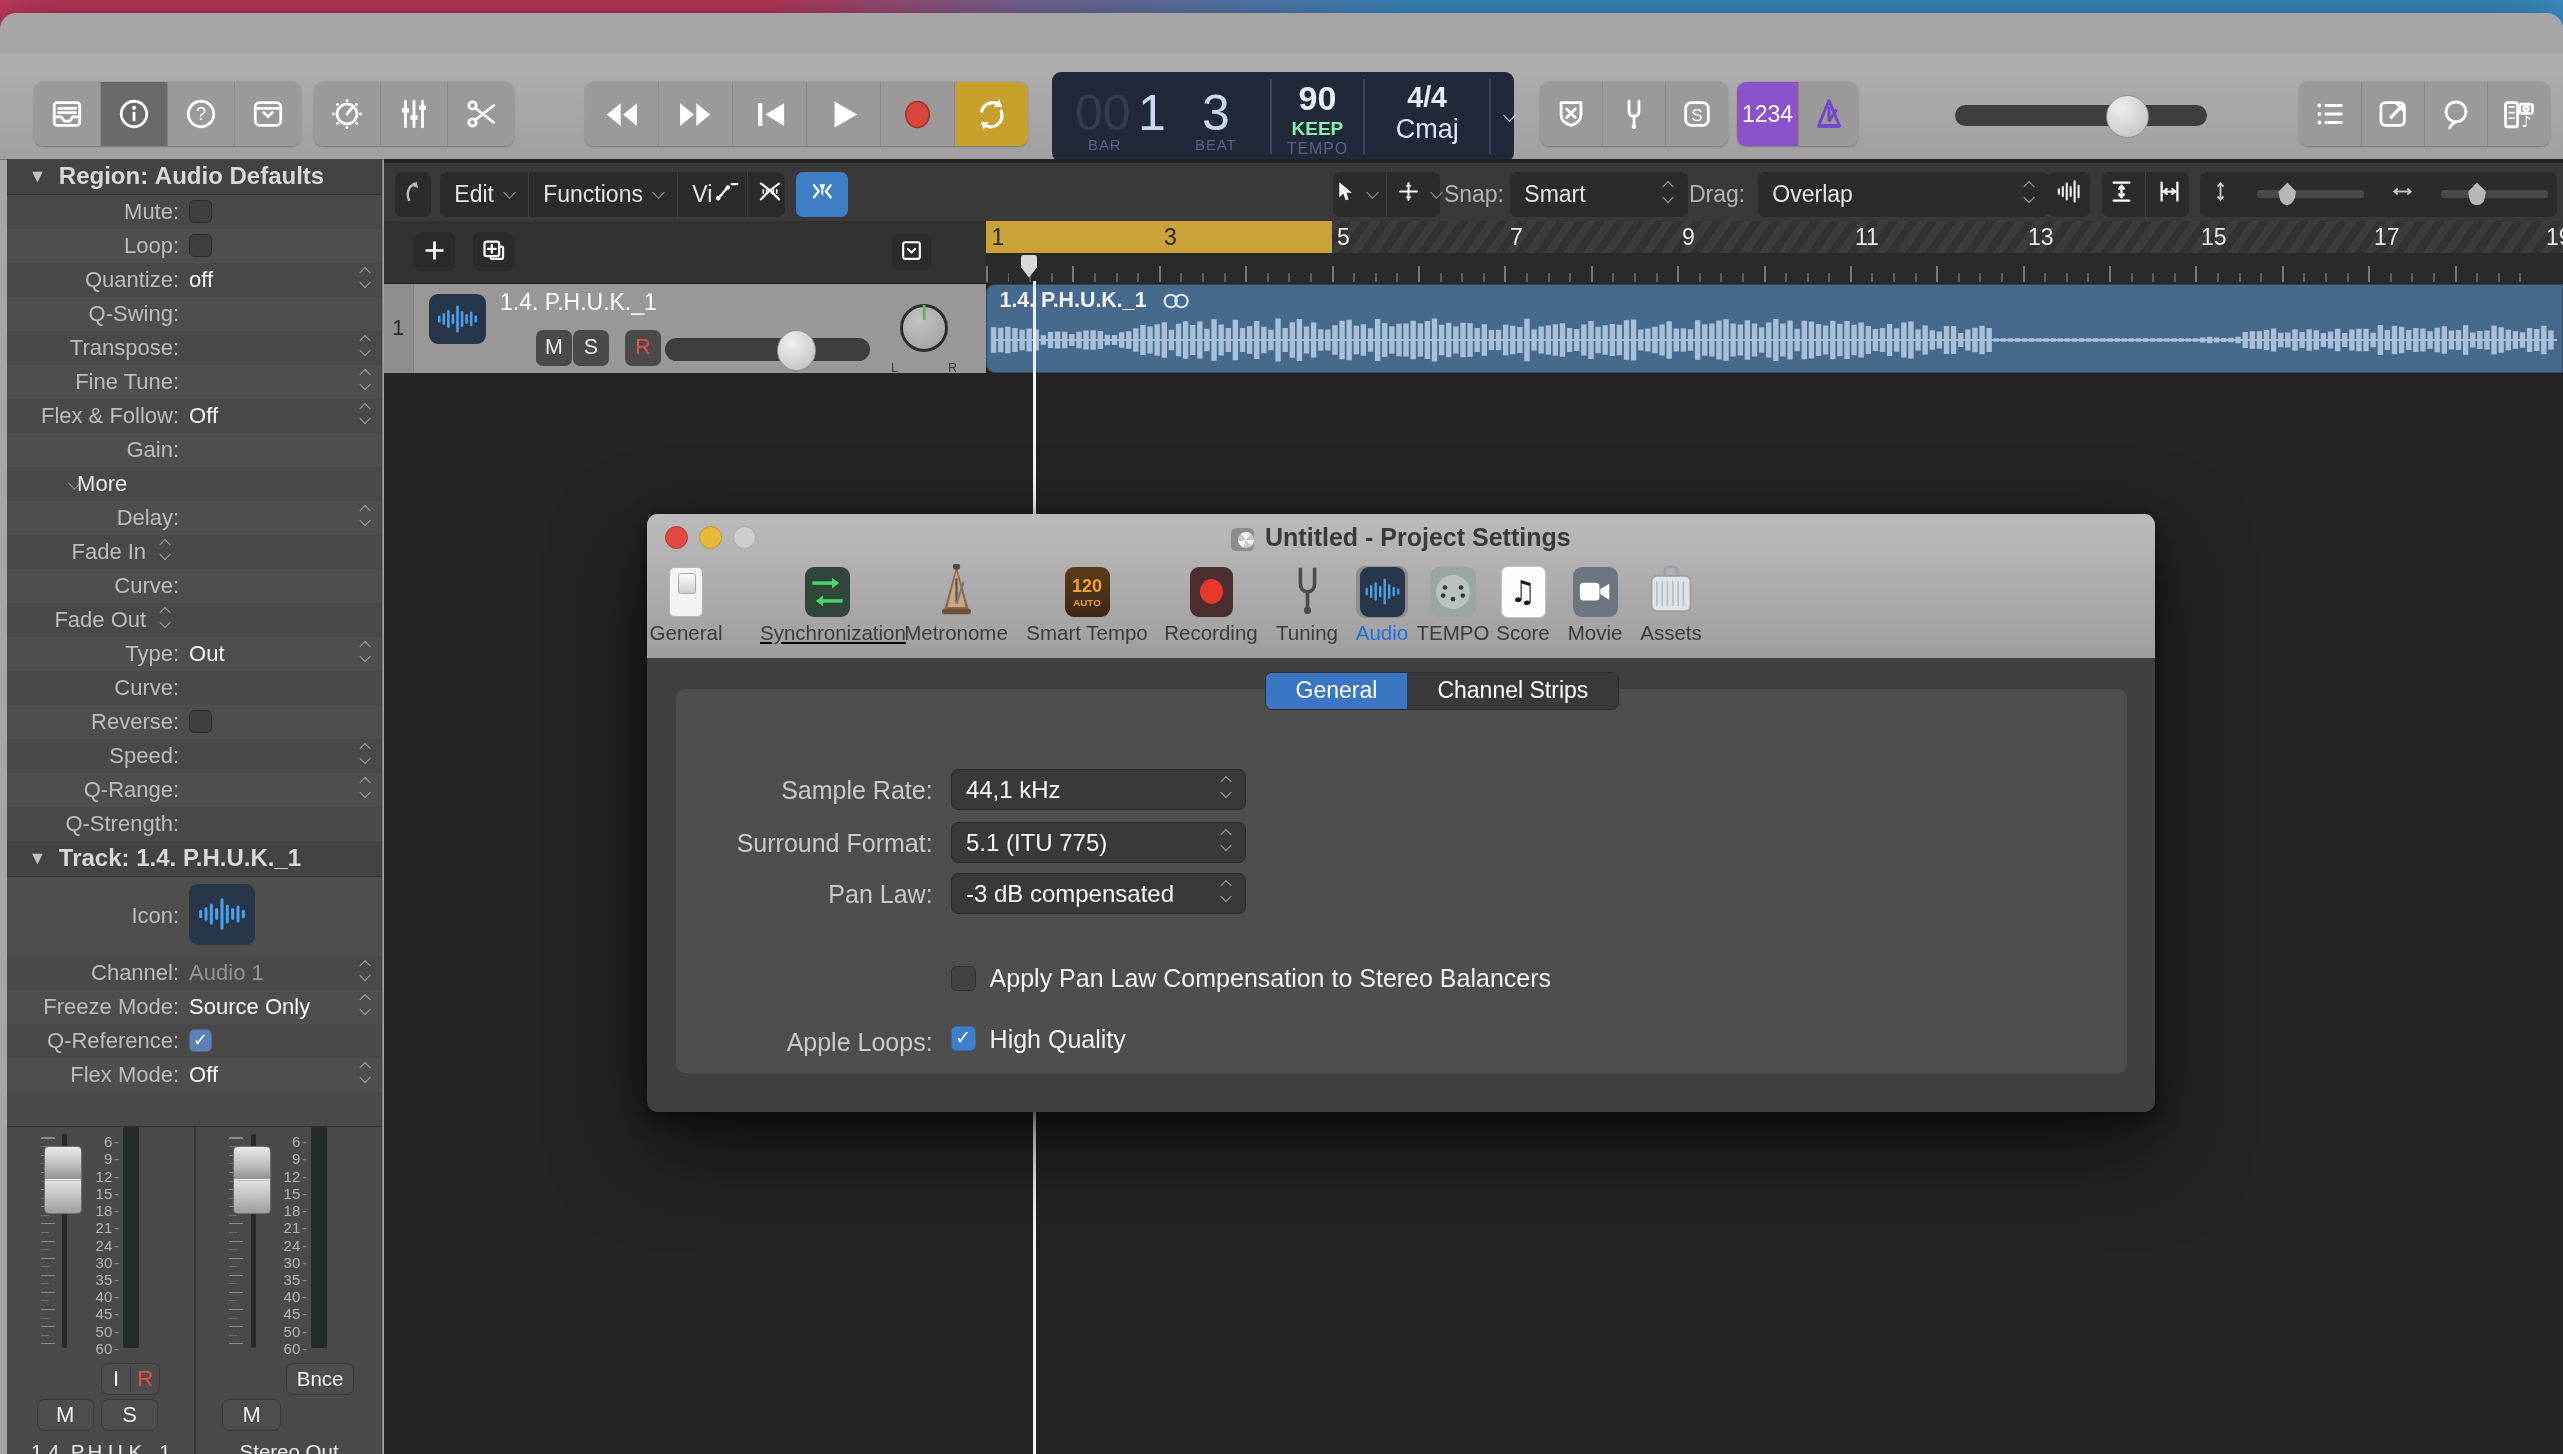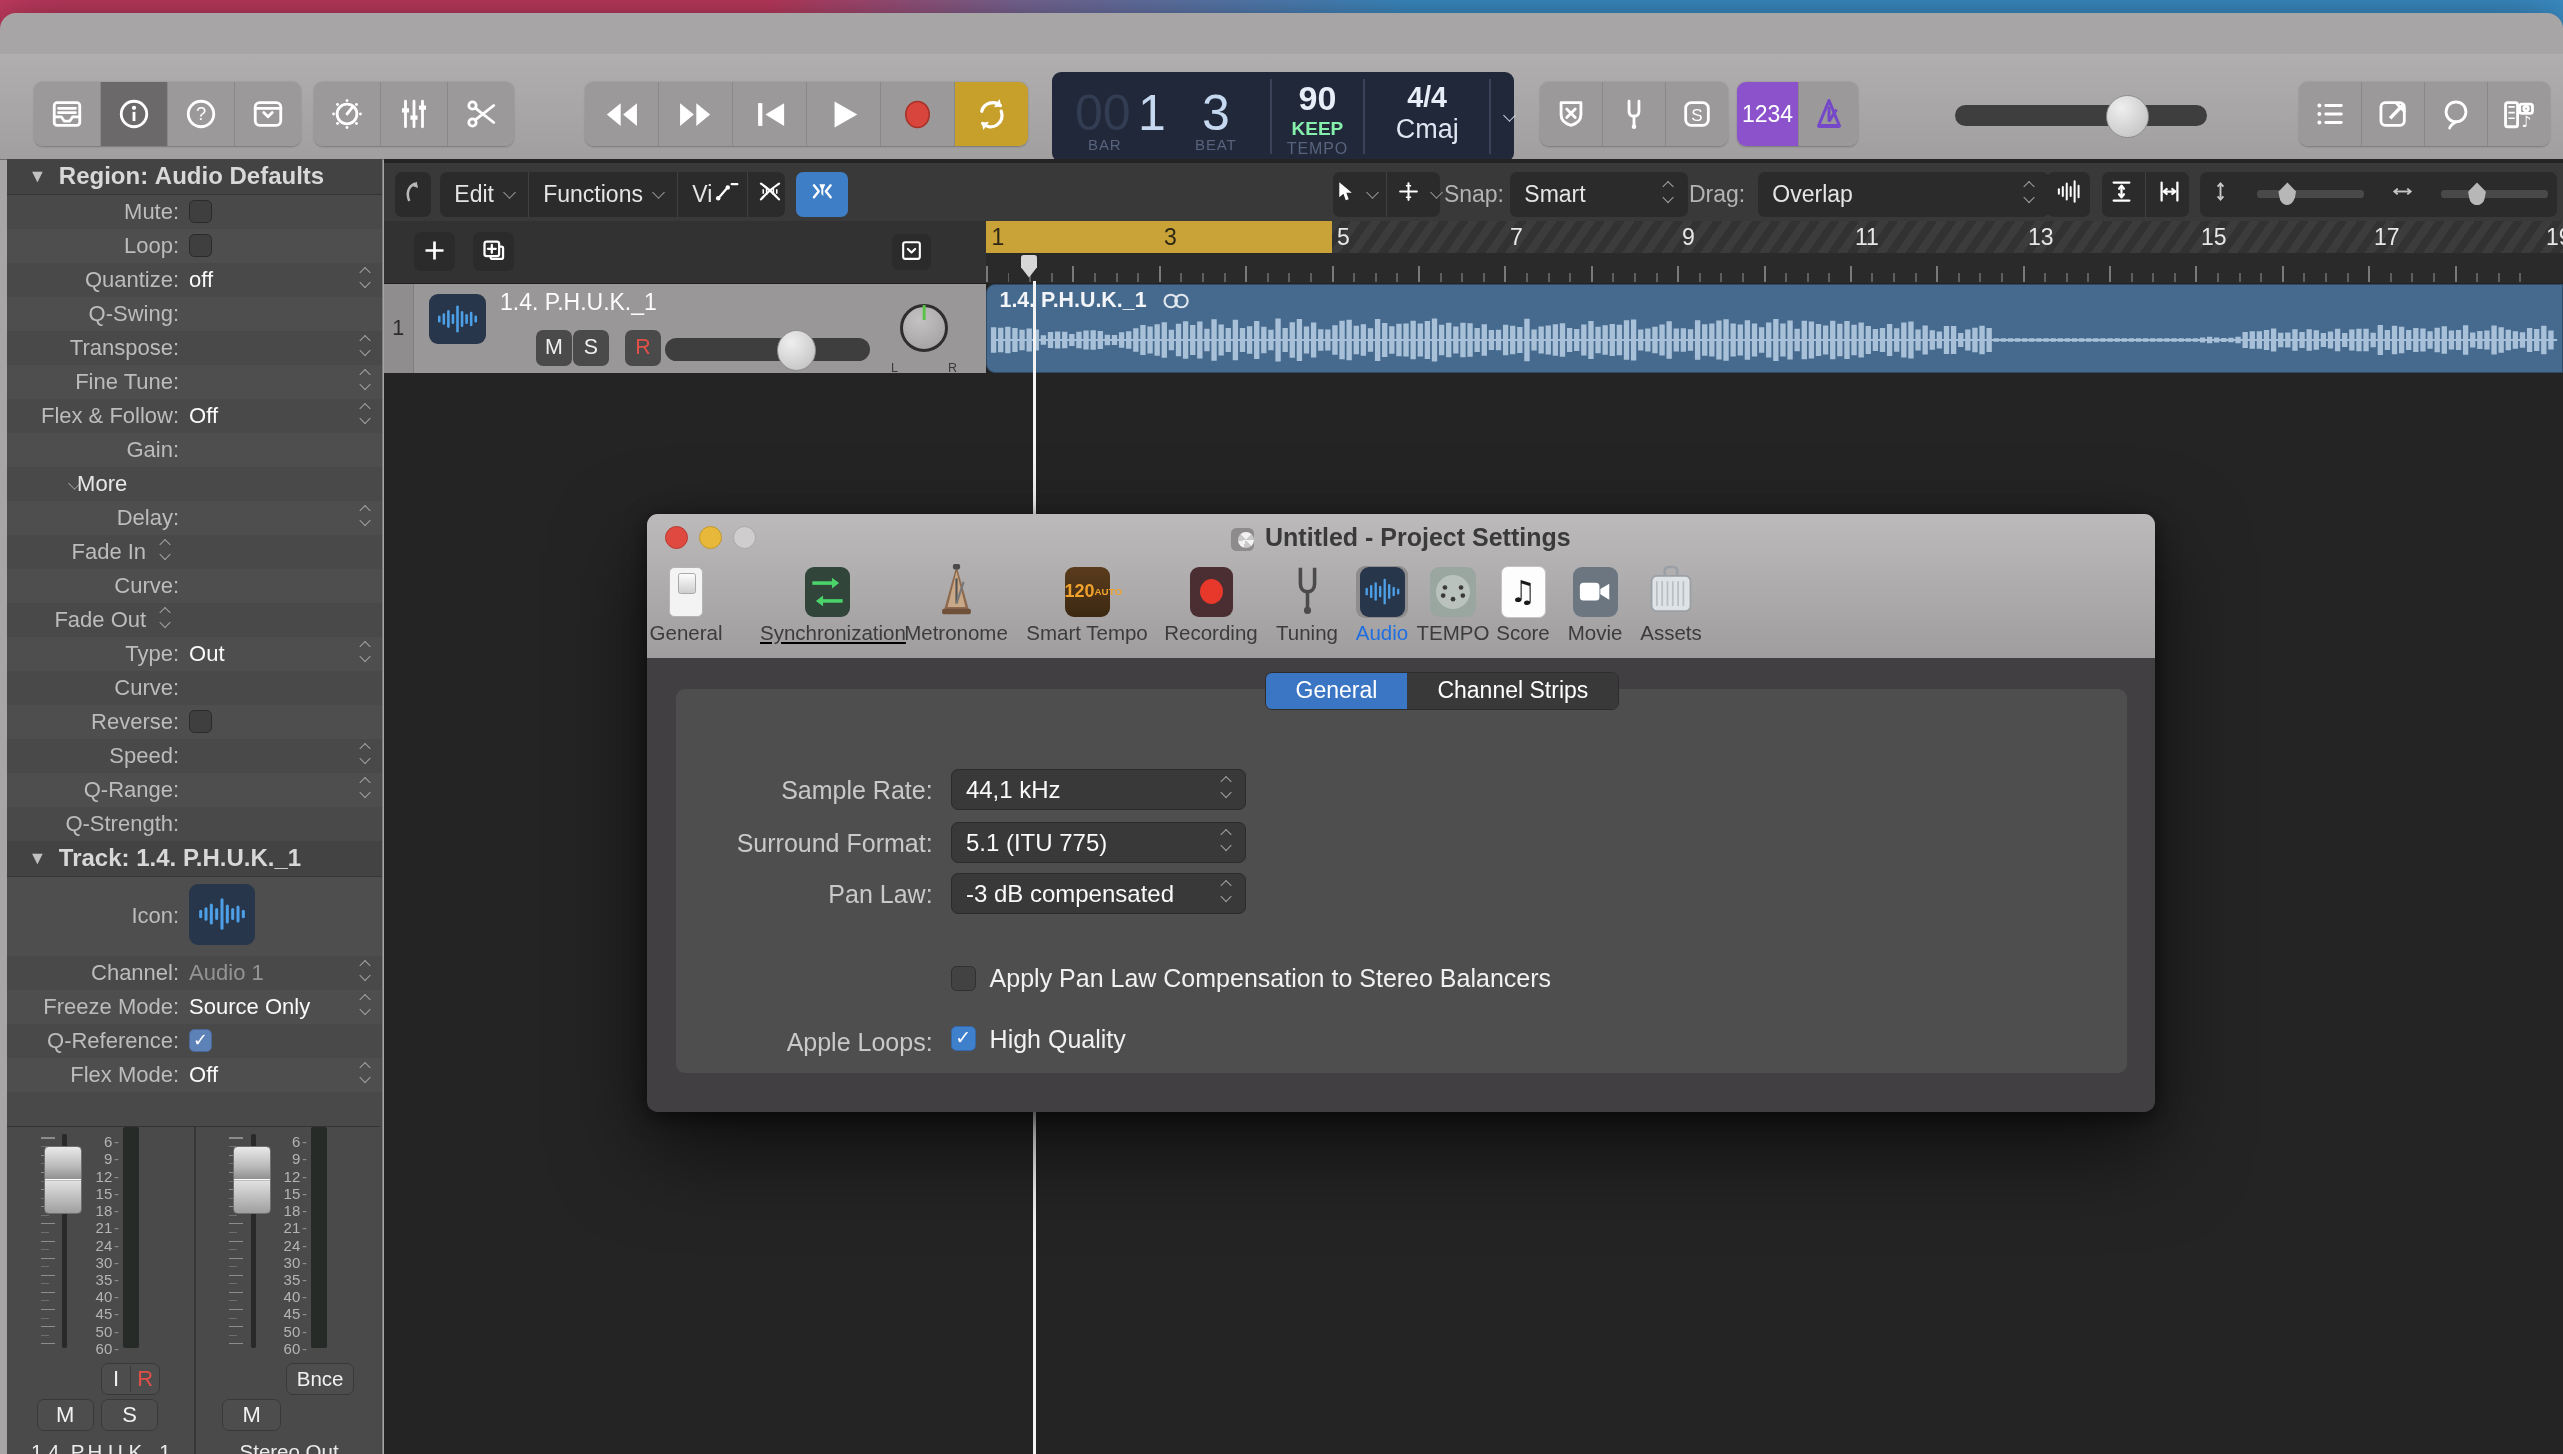--- a/index.html
+++ b/index.html
@@ -946,21 +946,21 @@
                   <path d="M25 44L33 20" stroke="#777" stroke-width="2.4"></path>
                   <rect x="9" y="50" width="32" height="6" rx="2" fill="#6e5138"></rect>
                   <rect x="21" y="0" width="8" height="6" rx="2" fill="#4a4a4a"></rect>
                 </svg></span>
             </div>
             <div class="dtlabel">Metronome</div>
           </div>
           <div class="dtitem" style="left: 373px; top: 52px;">
             <div class="dticon">
               <span>
-                <div style="width:45px;height:50px;background:linear-gradient(#5a3c1c,#3c2812);border-radius:9px;display:flex;flex-direction:row;align-items:center;justify-content:flex-start;color:#f0a22c;font-weight:bold">
+                <div style="width:45px;height:50px;background:linear-gradient(#5a3c1c,#3c2812);border-radius:9px;display:flex;flex-direction:column;align-items:center;justify-content:center;color:#f0a22c;font-weight:bold">
                   <span style="font-size:18px">120</span>
                   <span style="font-size:9.8px">AUTO</span>
                 </div>
               </span>
             </div>
             <div class="dtlabel">Smart Tempo</div>
           </div>
           <div class="dtitem" style="left: 497px; top: 52px;">
             <div class="dticon">
               <span>

